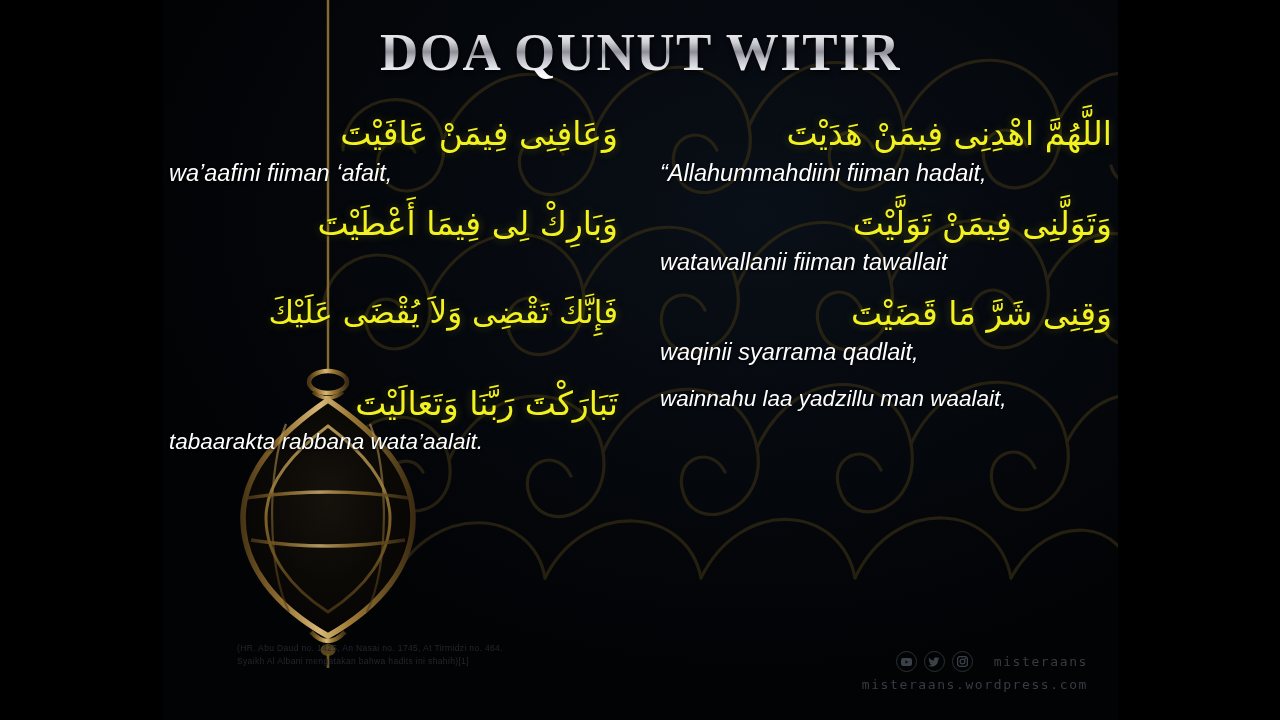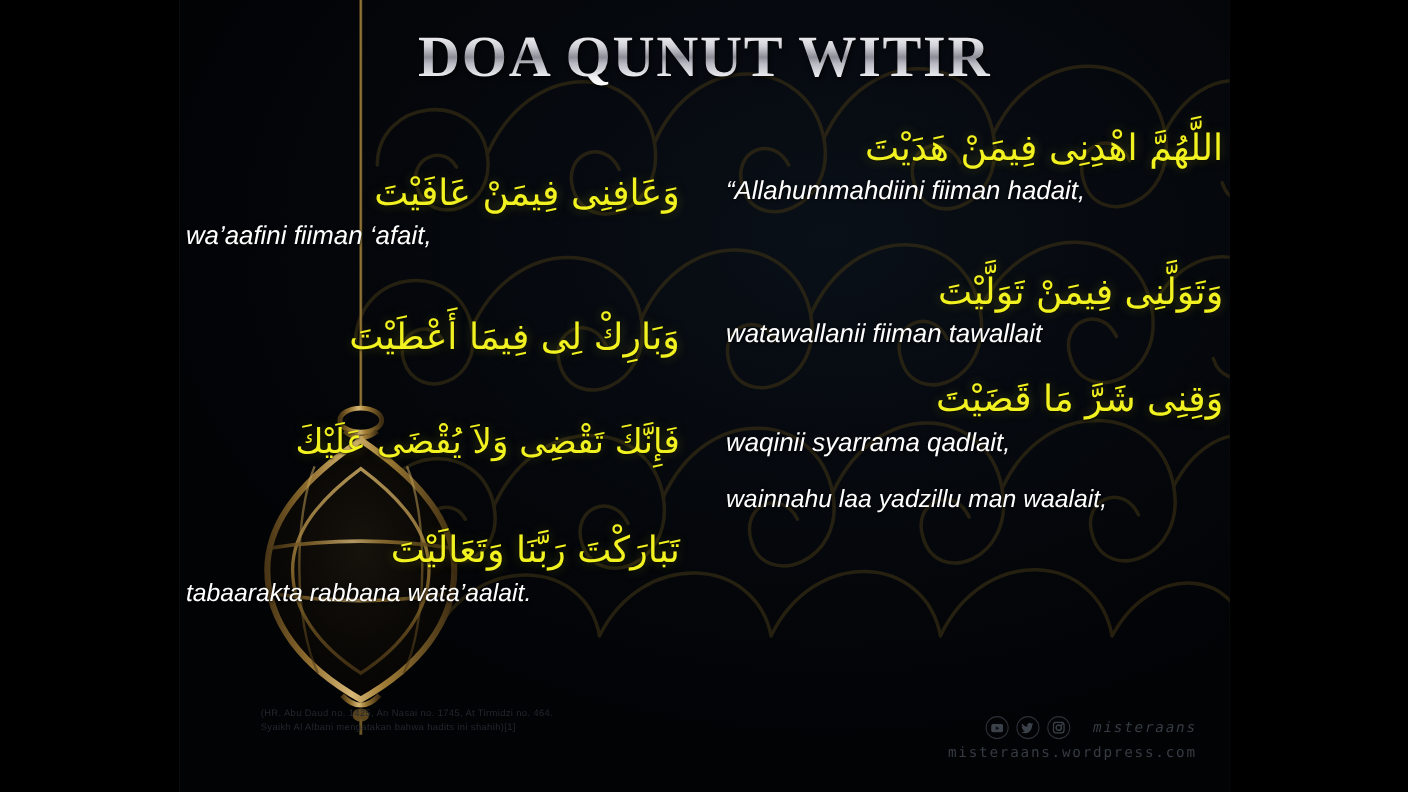--- a/index.html
+++ b/index.html
@@ -44,21 +44,21 @@
     color:transparent;-webkit-text-fill-color:transparent;
     filter:drop-shadow(1px 2px 2px rgba(0,0,0,.85));
     z-index:12;white-space:nowrap;
   }
 
   
   #verses{position:absolute;top:112px;left:0;width:955px;z-index:10;}
   .row{display:flex;flex-direction:row-reverse;align-items:flex-start;}
   .col{box-sizing:border-box;}
   .col.right{width:480px;padding:0 6px 0 8px;}
-  .col.left{width:475px;padding:0 10px 0 6px;margin-top:41px;}
+  .col.left{width:475px;padding:0 10px 0 6px;}
 
   .ar{
     font-family:"DejaVu Sans", sans-serif;
     direction:rtl;unicode-bidi:bidi-override;
     color:#f2f221;
     font-size:33px;line-height:1.32;
     text-shadow:0 0 10px rgba(180,180,20,.35), 0 1px 2px rgba(0,0,0,.9);
     white-space:nowrap;
   }
   .tr{
@@ -93,21 +93,21 @@
   }
 
   
   #brand{position:absolute;right:30px;bottom:28px;z-index:15;text-align:right;}
   #brandrow{display:flex;align-items:center;justify-content:flex-end;gap:7px;}
   .soc{width:19px;height:19px;border-radius:50%;border:1.4px solid #2b3036;
        display:flex;align-items:center;justify-content:center;}
   .soc svg{display:block;}
   #handle{
     font-family:"DejaVu Sans Mono", monospace;font-size:13px;color:#363c43;
-    letter-spacing:1.6px;margin-left:14px;font-style:italic;
+    letter-spacing:1.6px;margin-left:14px;
   }
   #site{
     font-family:"DejaVu Sans Mono", monospace;font-size:13px;color:#363c43;
     letter-spacing:1.6px;margin-top:5px;margin-left:17px;
   }
 </style>
 </head>
 <body>
 
 <div id="stage">

